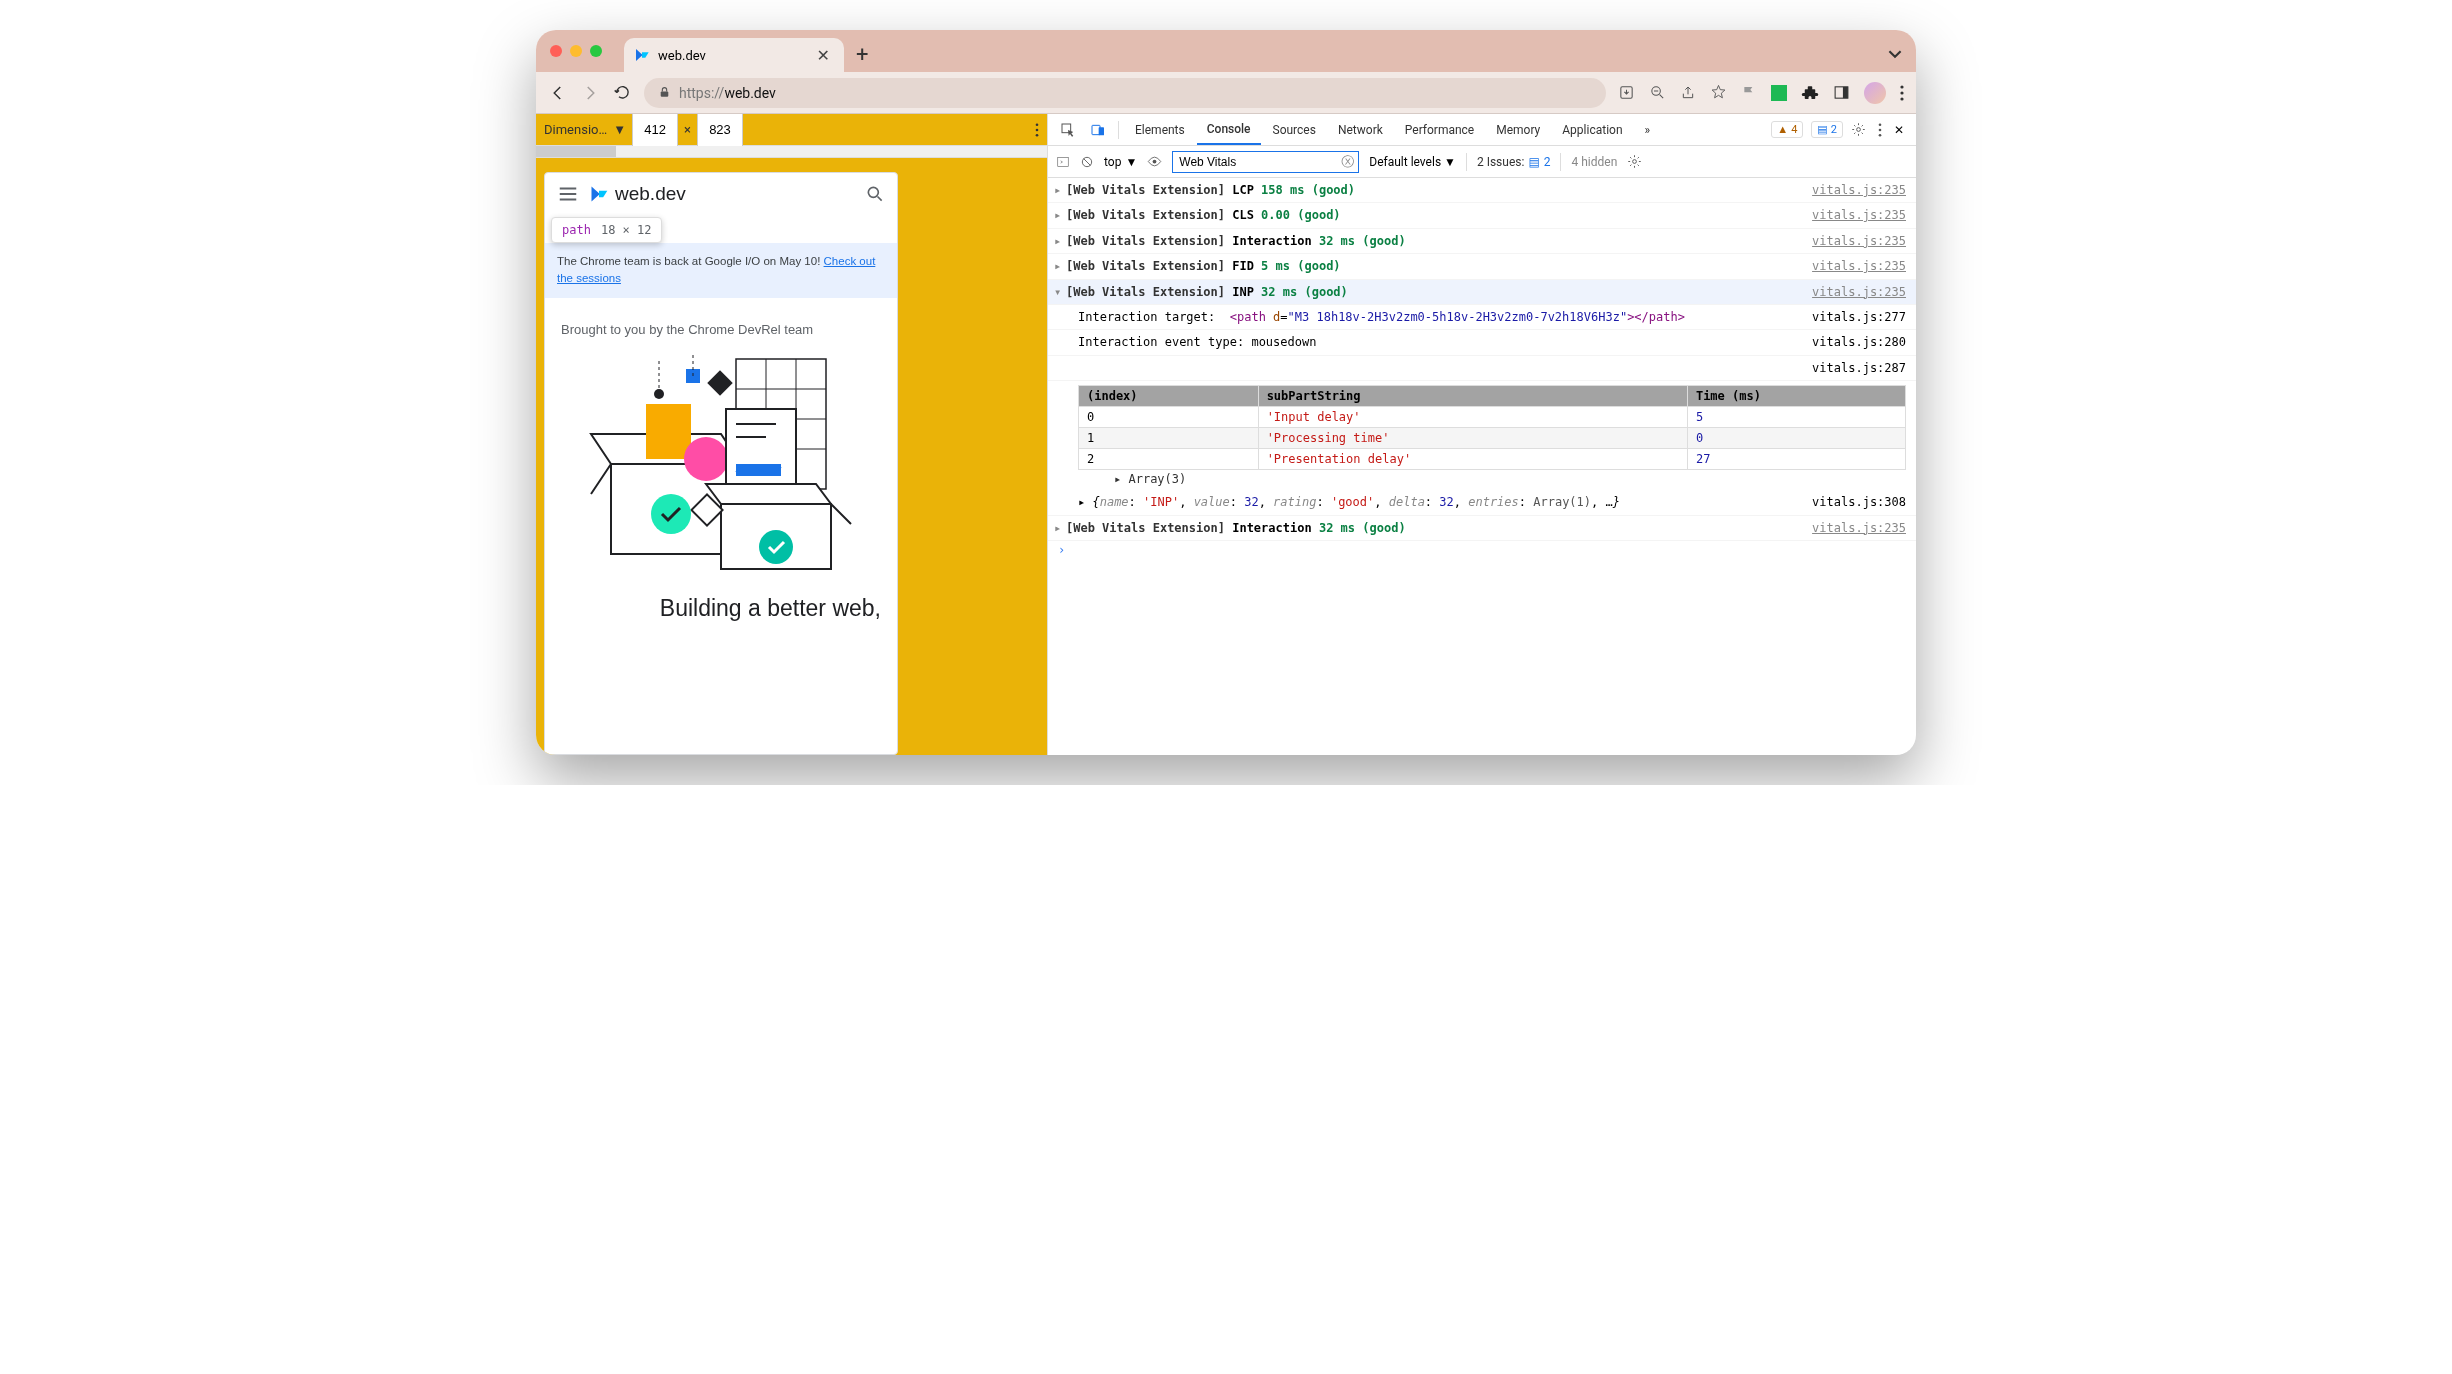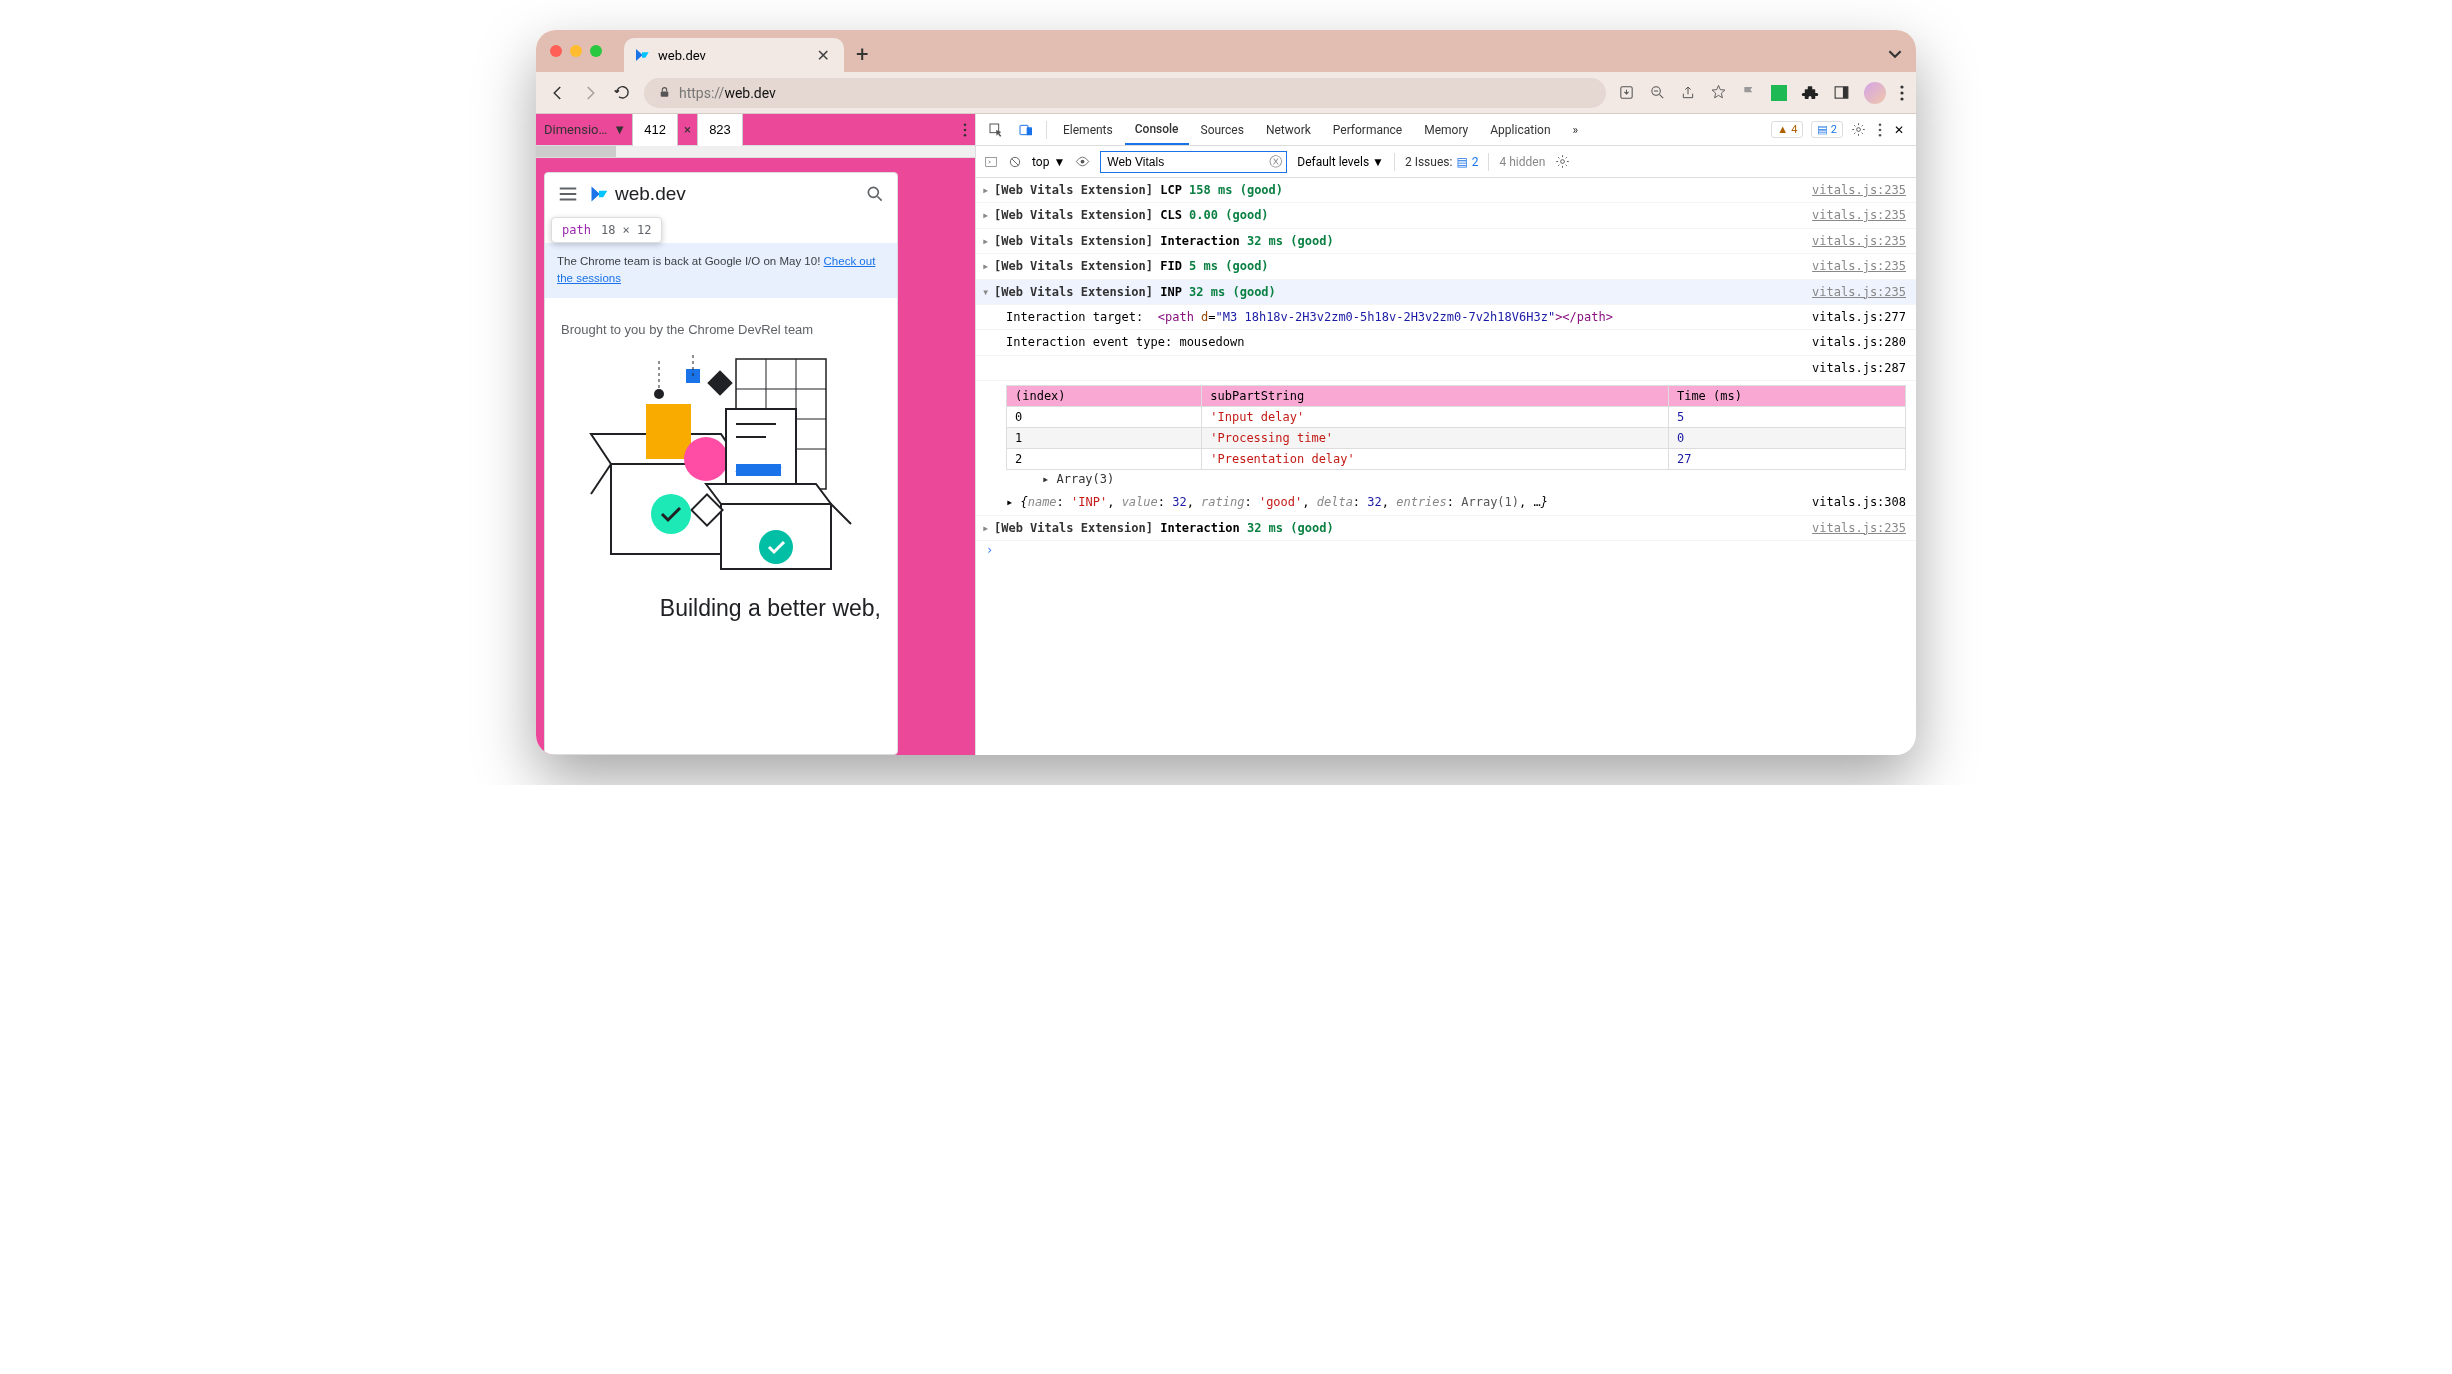--- a/index.html
+++ b/index.html
@@ -17,21 +17,21 @@
 .addressbar { background: #f2e9e5; height: 42px; display: flex; align-items: center; padding: 0 12px; gap: 12px; border-bottom: 1px solid #d6cac5; }
 .navbtn { width: 20px; height: 20px; display: flex; align-items: center; justify-content: center; color: #555; cursor: pointer; }
 .url-pill { flex: 1; background: #e5d7d1; border-radius: 20px; height: 30px; display: flex; align-items: center; padding: 0 14px; gap: 8px; color: #333; font-size: 14px; }
 .url-pill .lock { color: #555; }
 .addr-icons { display: flex; gap: 14px; align-items: center; color: #555; }
 .addr-icons > * { cursor: pointer; }
 .green-sq { width: 16px; height: 16px; background: #1db954; }
 .avatar-circ { width: 22px; height: 22px; border-radius: 50%; background: linear-gradient(135deg,#d4a5e8,#f0c6a8); }
 
 .main { flex: 1; display: flex; overflow: hidden; }
-.left-pane { width: 440px; border-right: 1px solid #ddd; display: flex; flex-direction: column; background: #ec4899; }
+.left-pane { width: 512px; border-right: 1px solid #ddd; display: flex; flex-direction: column; background: #eab308; }
 .dim-bar { height: 32px; border-bottom: 1px solid #ddd; display: flex; align-items: center; padding: 0 8px; gap: 6px; font-size: 13px; color: #333; }
 .dim-bar input { width: 46px; border: 1px solid #ccc; padding: 16px 4px; font-size: 13px; text-align: center; }
 .dim-bar .kebab2 { margin-left: auto; cursor: pointer; }
 .left-scroll-track { height: 12px; background: #f0f0f0; border-bottom: 1px solid #ddd; position: relative; }
 .left-scroll-track::after { content: ""; position: absolute; left: 0; top: 0; width: 80px; height: 100%; background: #ccc; }
 .preview { flex: 1; padding: 14px 0 0 8px; display: flex; justify-content: flex-start; }
 .phone { width: 354px; background: #fff; border: 1px solid #dadce0; border-radius: 4px; overflow: hidden; font-family: Arial, sans-serif; position: relative; }
 .phone-header { display: flex; align-items: center; padding: 10px 12px; gap: 10px; }
 .phone-header .menu { color: #5f6368; cursor: pointer; }
 .phone-header .brand { display: flex; align-items: center; gap: 6px; font-size: 19px; font-weight: 500; color: #202124; }
@@ -76,21 +76,21 @@
 .pfx { color: #333; }
 .good { color: #0b8043; }
 .sub-row { display: flex; padding: 2px 10px 2px 30px; border-bottom: 1px solid #f4f4f4; line-height: 1.7; }
 .sub-row .msg { flex: 1; }
 .html-tag { color: #881280; } .html-attr { color: #994500; } .html-val { color: #1a1aa6; }
 .obj-key { font-style: italic; color: #888; } .obj-str { color: #c41a16; } .obj-num { color: #1a1aa6; } .obj-ident { color: #565656; }
 
 .tbl-wrap { margin: 4px 10px 4px 30px; }
 .dt-table { border-collapse: collapse; width: 100%; font-family: ui-monospace, Menlo, monospace; font-size: 12px; border: 1px solid #ddd; }
 .dt-table th, .dt-table td { border: 1px solid #ddd; padding: 3px 8px; text-align: left; }
-.dt-table th { background: #f9a8d4; font-weight: 400; }
+.dt-table th { background: #a3a3a3; font-weight: 700; }
 .dt-table tr:nth-child(even) td { background: #f5f5f5; }
 .dt-table .str { color: #c41a16; } .dt-table .num { color: #1a1aa6; }
 .array-toggle { margin: 2px 0 4px 36px; color: #333; }
 .prompt { padding: 2px 10px; color: #367cf1; }
 
 svg { display: block; }
 </style>
 </head>
 <body>
 

